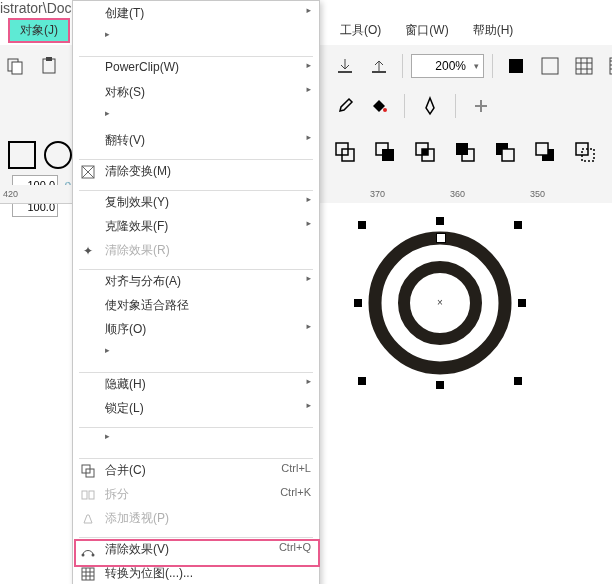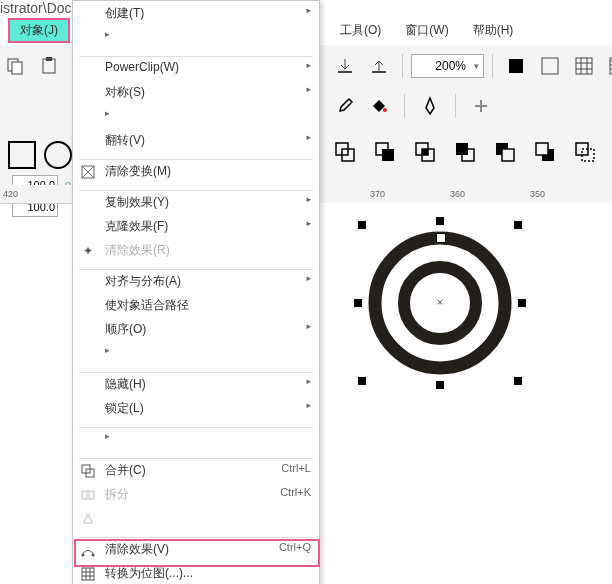--- a/index.html
+++ b/index.html
@@ -313,20 +313,21 @@
       </span>
       <span class="lbl">拆分</span>
       <span class="sc">Ctrl+K</span>
     </div>
   <div class="menu-item disabled">
       <span class="ico">
         <svg width="14" height="14">
           <path d="M3 11L6 3h2l3 8z" fill="none" stroke="#bbb"></path>
         </svg>
       </span>
+      <span class="lbl">添加透视(P)</span>
     </div>
   <div class="sep"></div>
   <div class="menu-item">
       <span class="ico">
         <svg width="14" height="14">
           <path d="M2 12c0-6 10-6 10 0" fill="none" stroke="#555"></path>
           <circle cx="2" cy="12" r="1.5" fill="#555"></circle>
           <circle cx="12" cy="12" r="1.5" fill="#555"></circle>
         </svg>
       </span>

